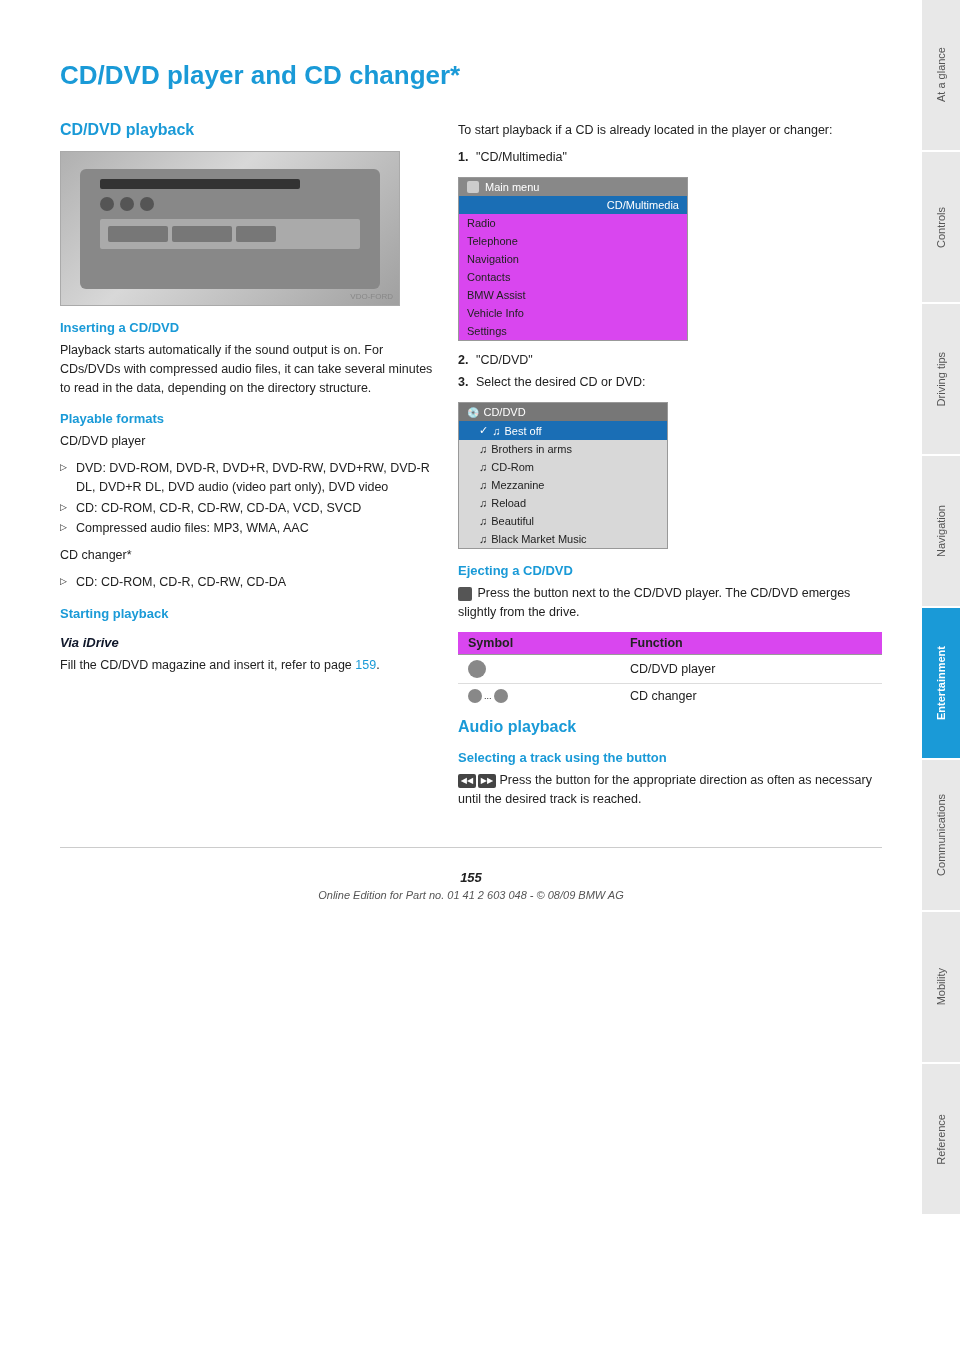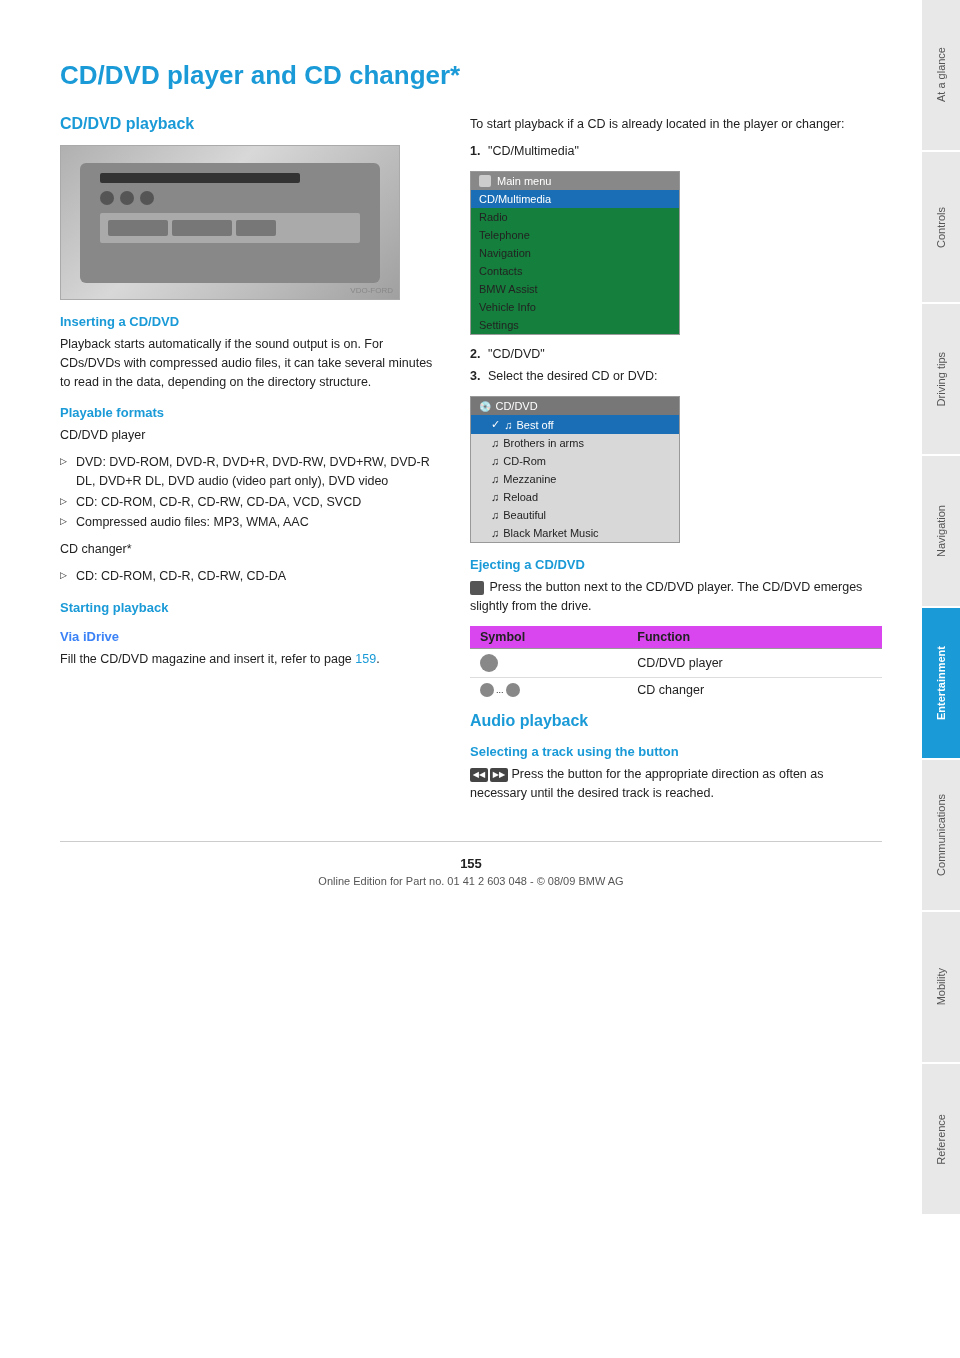--- a/index.html
+++ b/index.html
@@ -67,28 +67,28 @@
     .main-content {
       width: 922px;
       padding: 60px 40px 40px 60px;
     }
 
     
     .page-title {
       font-size: 26px;
       font-weight: bold;
       color: #1a9ad7;
-      margin-bottom: 24px;
+      margin-bottom: 30px;
       border-bottom: none;
     }
 
     
     .two-col {
       display: flex;
-      gap: 30px;
+      gap: 18px;
     }
 
     .col-left {
       width: 380px;
       flex-shrink: 0;
     }
 
     .col-right {
       flex: 1;
     }
@@ -187,23 +187,23 @@
     }
 
     .num-list .num {
       position: absolute;
       left: 0;
       font-weight: bold;
     }
 
     
     .menu-screenshot {
-      width: 210px;
+      width: 230px;
       border: 1px solid #999;
-      background: #15803d;
+      background: #d946ef;
       margin: 10px 0;
       font-size: 11px;
     }
 
     .menu-header {
       background: #888;
       color: #fff;
       padding: 3px 8px;
       font-size: 11px;
       display: flex;
@@ -222,20 +222,21 @@
     .menu-item {
       padding: 3px 8px;
       font-size: 11px;
       color: #222;
       cursor: pointer;
     }
 
     .menu-item.highlighted {
       background: #1a6eb5;
       color: #fff;
+      text-align: right;
     }
 
     
     .cd-screenshot {
       width: 210px;
       border: 1px solid #999;
       background: #d8d8d8;
       margin: 10px 0;
       font-size: 11px;
     }
@@ -312,24 +313,25 @@
       font-size: 8px;
       color: #fff;
       text-align: center;
       line-height: 14px;
     }
 
     
     .page-footer {
       text-align: center;
       margin-top: 30px;
-      padding-top: 14px;
+      padding-top: 22px;
       border-top: 1px solid #ccc;
       font-size: 11px;
       color: #555;
+      font-style: italic;
     }
 
     .page-number {
       font-size: 13px;
       font-weight: bold;
       color: #222;
       display: block;
       margin-bottom: 4px;
     }
 
@@ -420,21 +422,21 @@
 
         <p>
           <span>CD changer*</span>
         </p>
 
         <ul class="bullet-list">
           <li>CD: CD-ROM, CD-R, CD-RW, CD-DA</li>
         </ul>
 
         <div class="subsection-title">Starting playback</div>
-        <div class="subsection-title" style="color:#3b82f6; ">Via iDrive</div>
+        <div class="subsection-title" style="color:#0f172a; font-style:italic;">Via iDrive</div>
         <p>
           Fill the CD/DVD magazine and insert it, refer to page <span style="color:#1a9ad7; ">159</span>.
         </p>
 
       </div>
 
       <div class="col-right">
 
         <p>To start playback if a CD is already located in the player or changer:</p>
 

